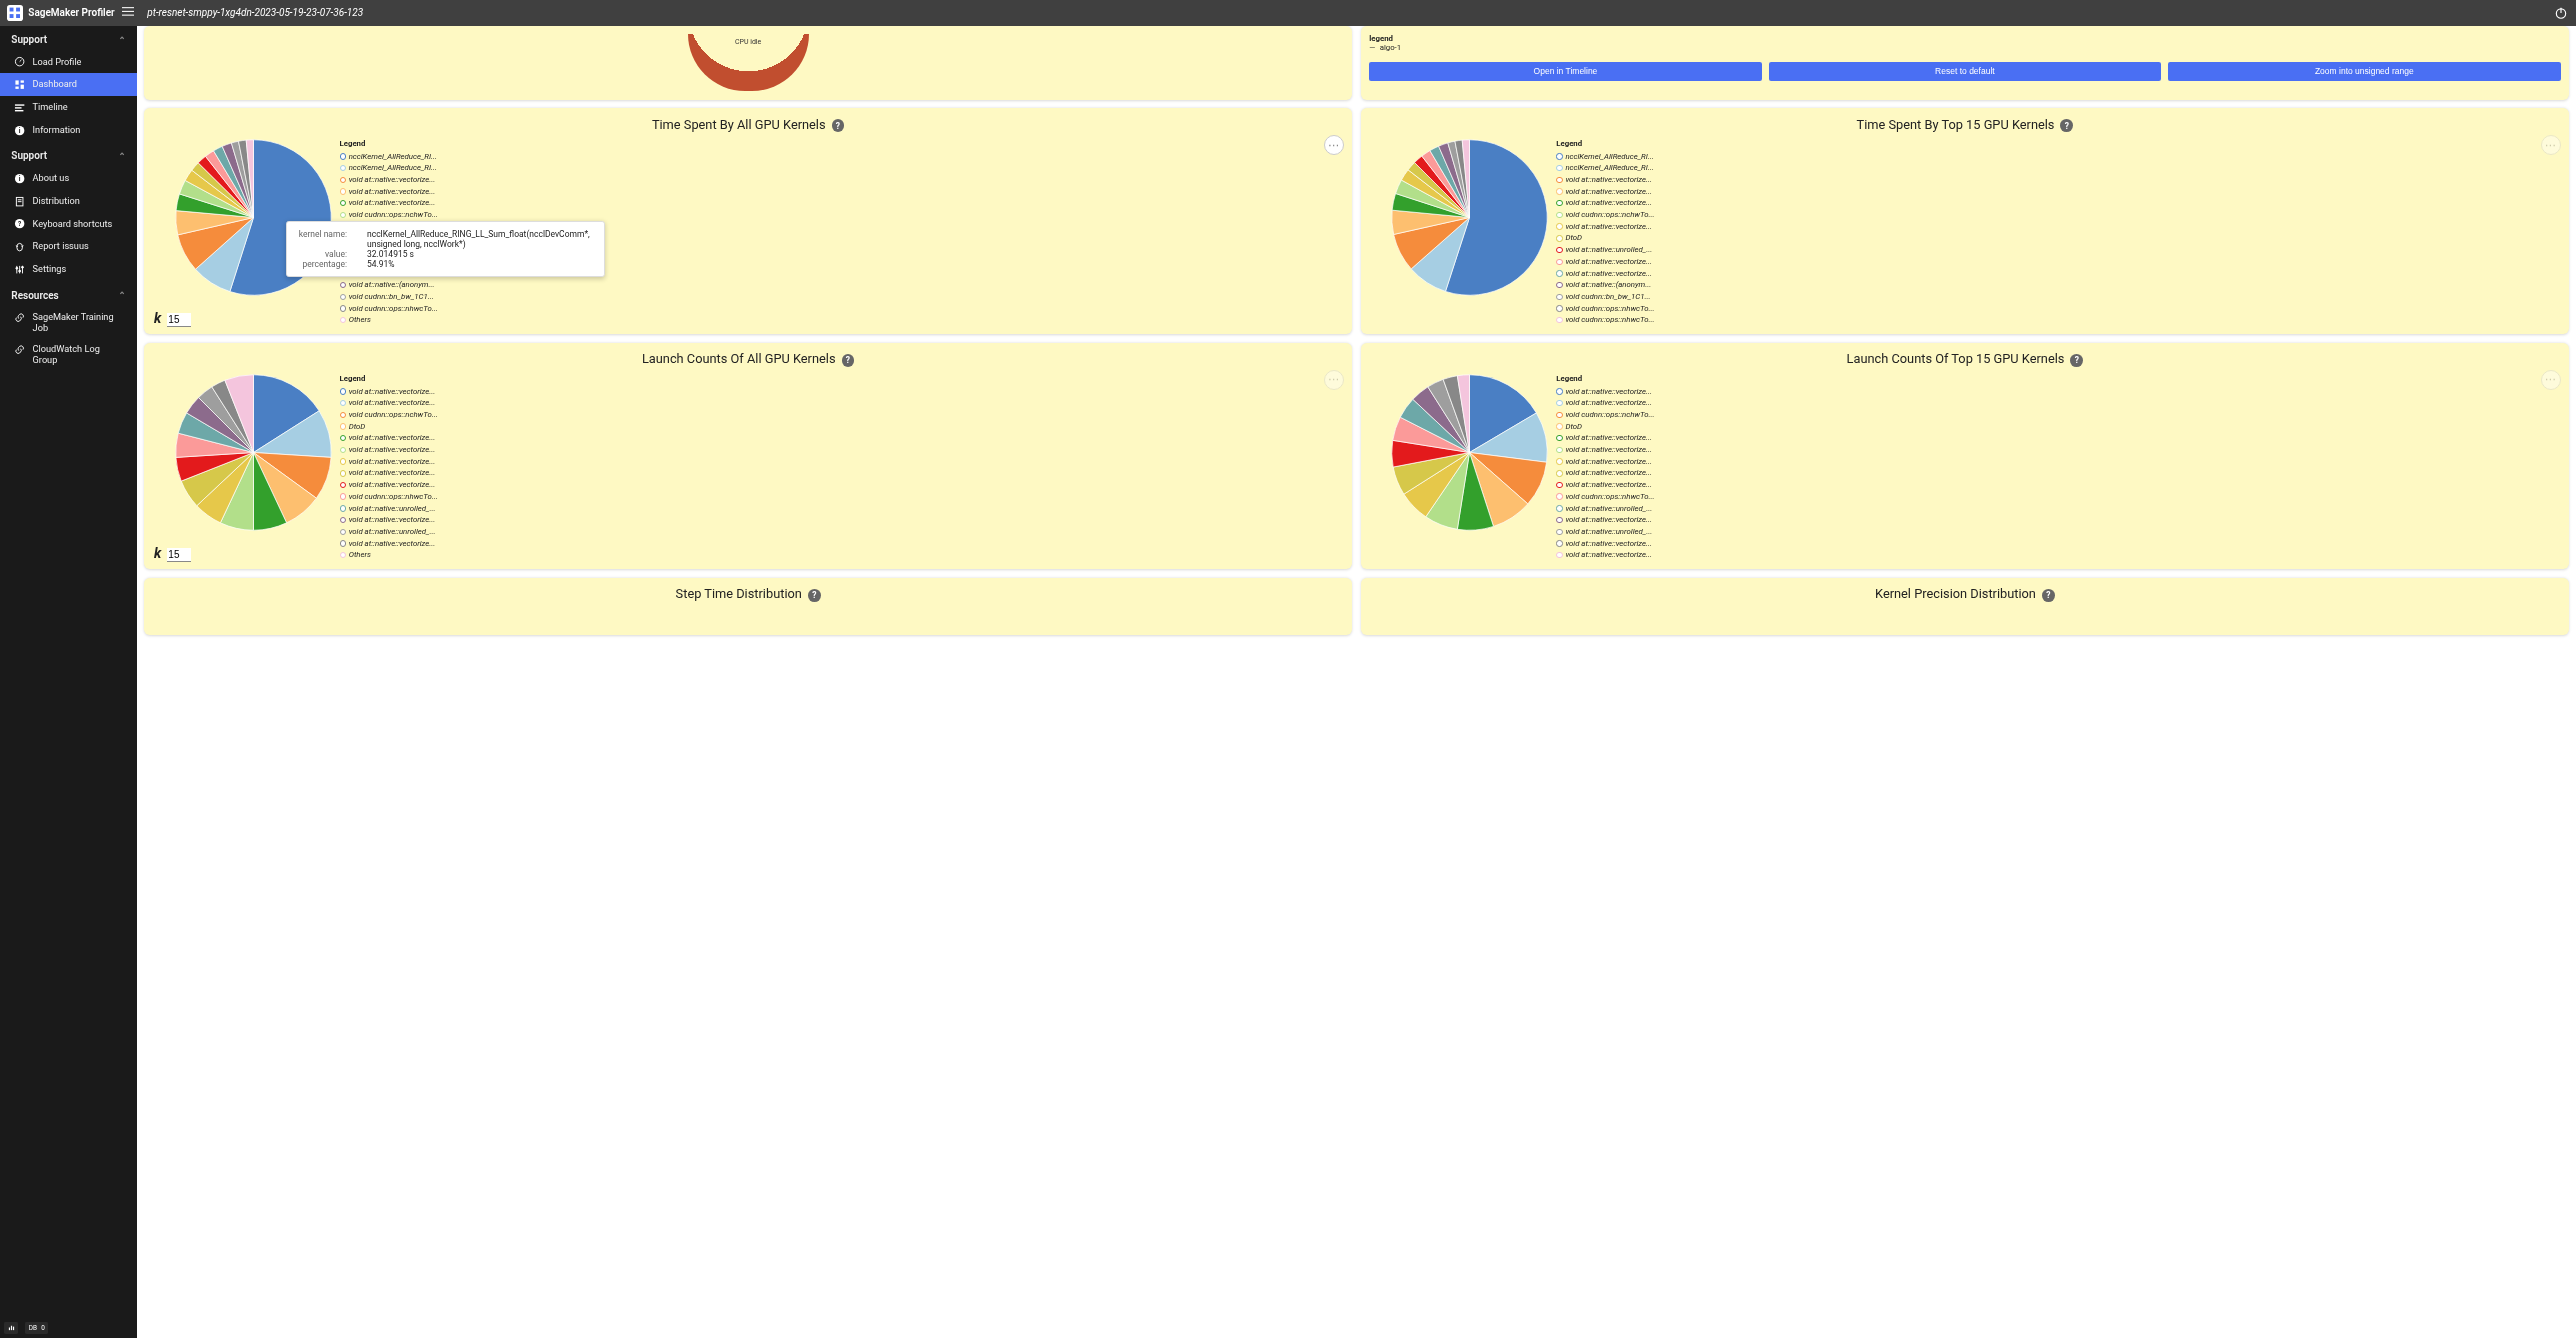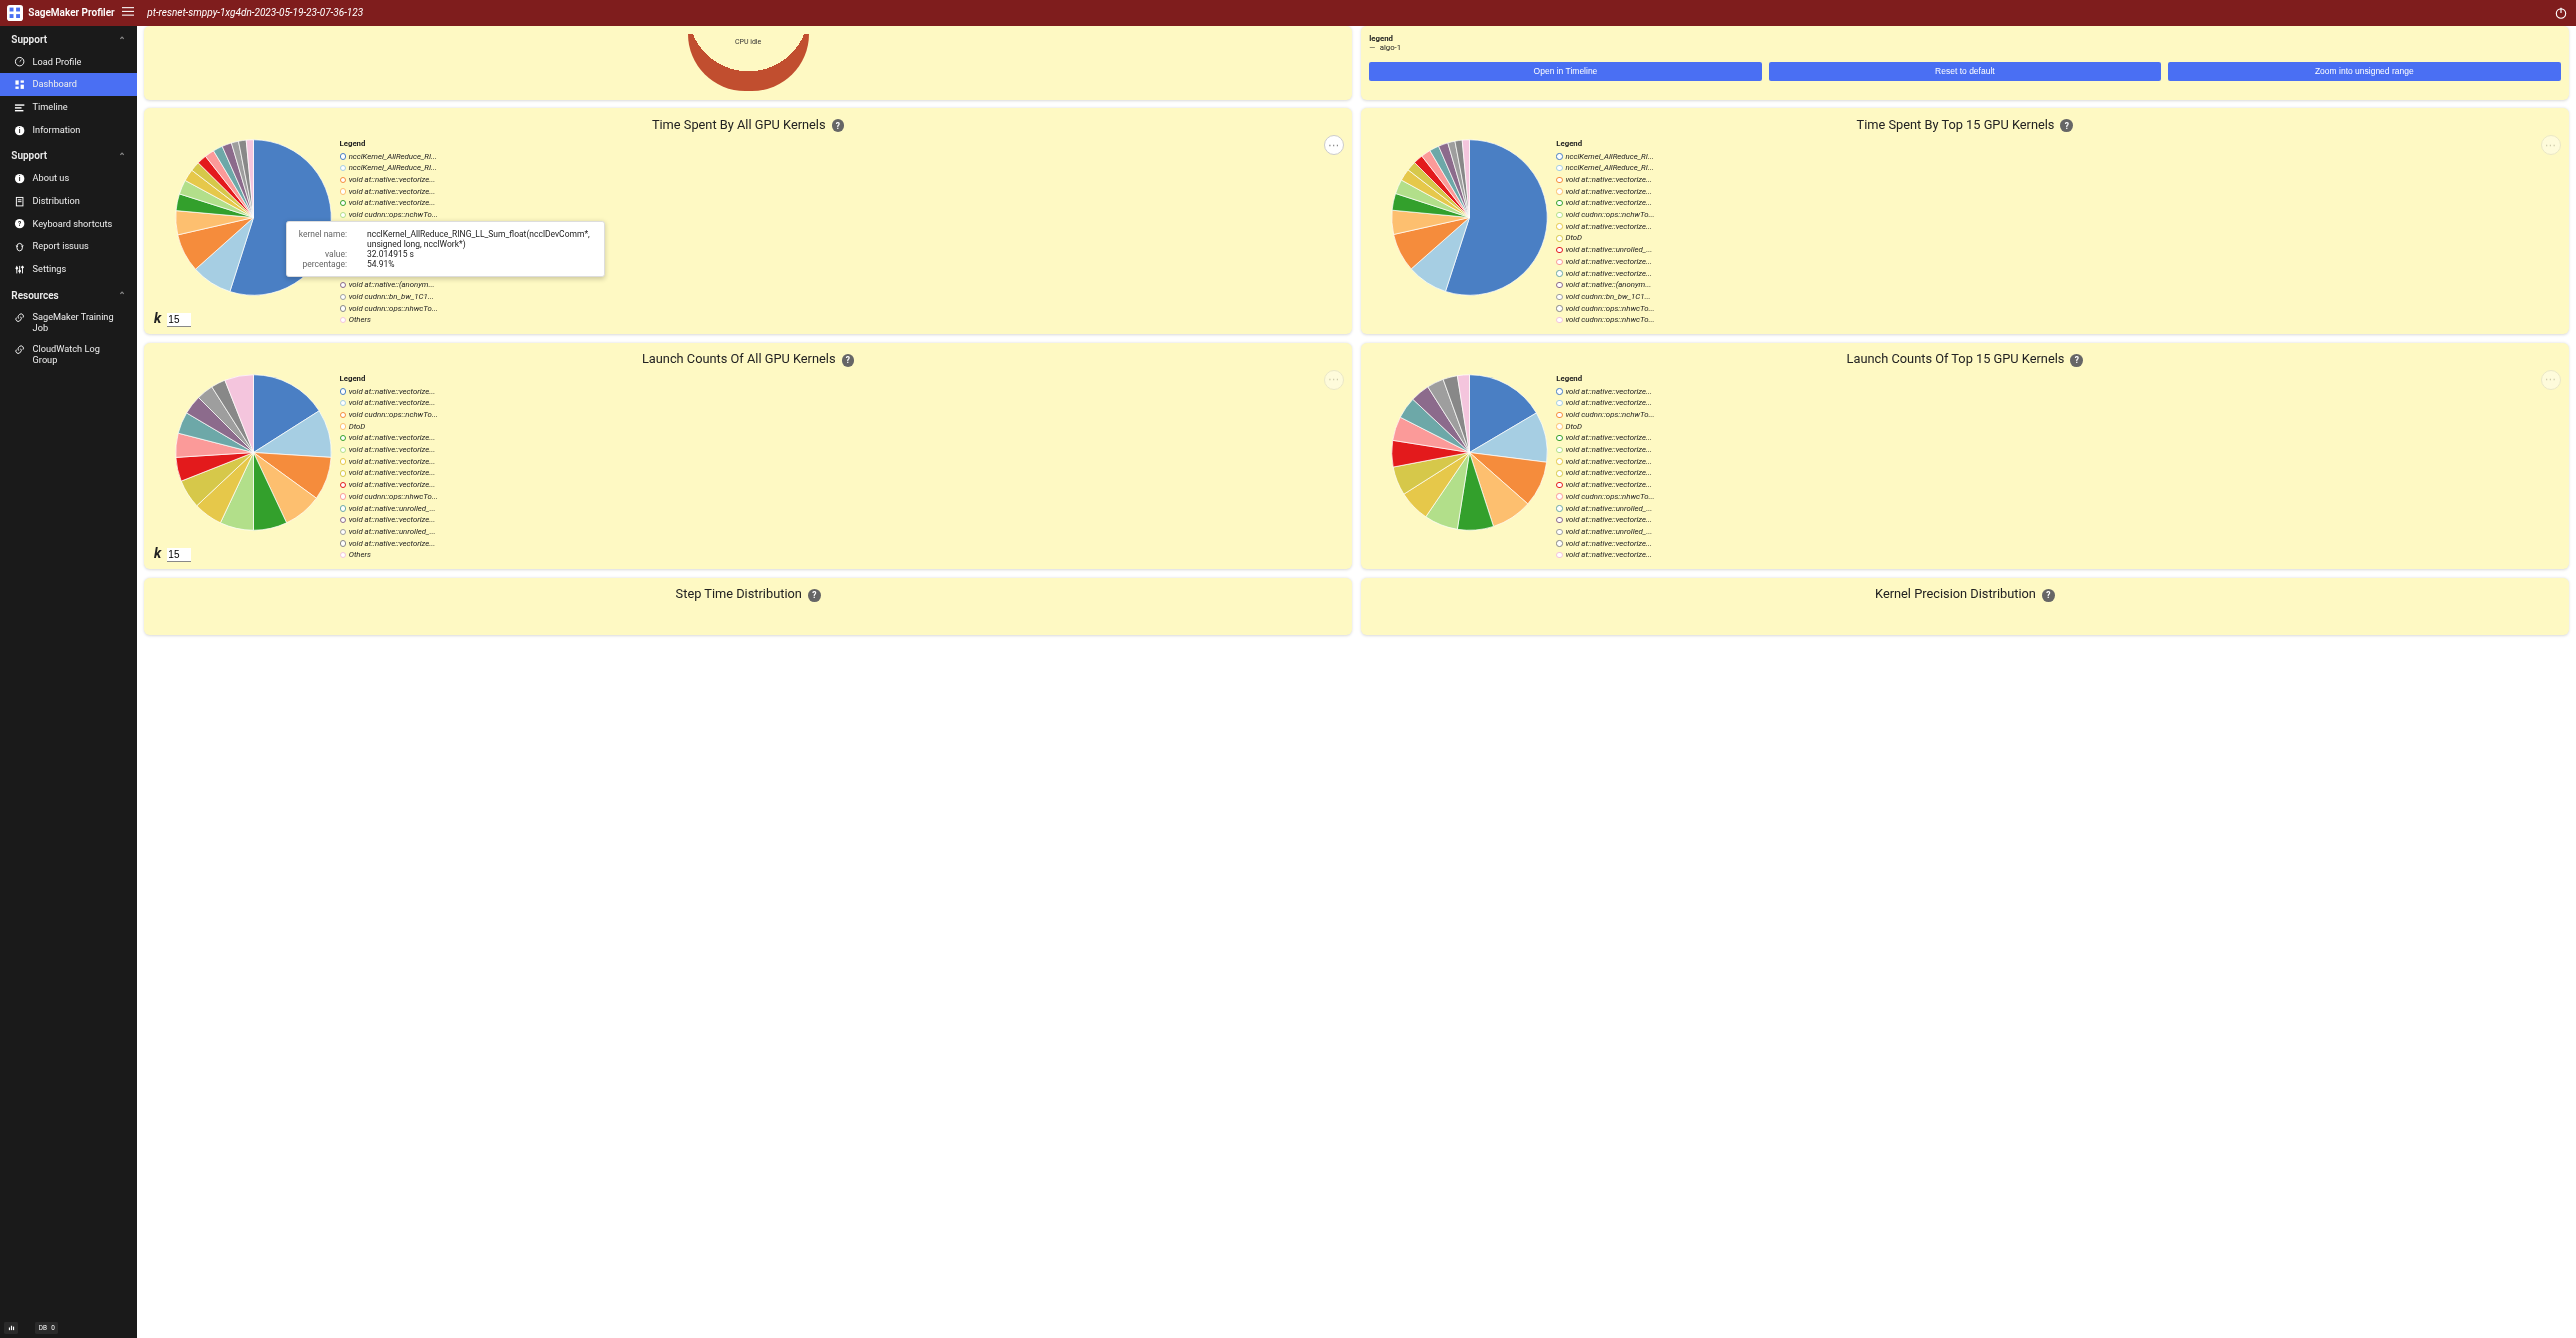--- a/index.html
+++ b/index.html
@@ -1,18 +1,18 @@
 <!DOCTYPE html>
 <html style="font-size:11.3px"><head>
 <meta charset="utf-8">
 <style>
 * { box-sizing: border-box; margin: 0; padding: 0; }
 body { font-family: -apple-system, BlinkMacSystemFont, "Segoe UI", Roboto, Arial, sans-serif; font-size: 9.2px; color: #222; background: #fff; }
 
-.topbar { background: #7f1d1d; color: #fff; height: 25.5px; display: flex; align-items: center; padding: 0 7px; position: relative; }
+.topbar { background: #404040; color: #fff; height: 25.5px; display: flex; align-items: center; padding: 0 7px; position: relative; }
 .topbar .brand { display: flex; align-items: center; gap: 5.7px; font-weight: 600; font-size: 10px; }
 .topbar .brand .logo { width: 15.6px; height: 15.6px; background: #fff; border-radius: 2.8px; display: flex; align-items: center; justify-content: center; color: #4a6ff3; font-size: 10px; font-weight: bold; }
 .topbar .menu-icon { margin-left: 7px; cursor: pointer; }
 .topbar .job-name { margin-left: 12.8px; font-size: 10px; line-height: 1.1; font-style: italic; }
 .topbar .power { position: absolute; right: 8.5px; top: 5.7px; cursor: pointer; }
 
 .layout { display: flex; height: calc(100vh - 25.5px); }
 .sidebar { width: 137px; background: #1a1a1a; color: #eee; overflow-y: auto; flex-shrink: 0; }
 .sidebar .section-header { display: flex; align-items: center; justify-content: space-between; padding: 8.5px 11.3px 5.7px; font-weight: 600; font-size: 10px; cursor: pointer; }
 .sidebar .nav-item { display: flex; gap: 7px; padding: 5px 12.8px; font-size: 9.2px; cursor: pointer; }
@@ -47,21 +47,21 @@
 .cpu-idle { width:121px; height:57px; background: radial-gradient(circle at 50% -40%, transparent 60%, #c14e2f 60%); border-radius: 0 0 64px 64px; position:relative; margin: 0 auto; }
 .cpu-idle .lbl { position:absolute; left:50%; top:4.3px; transform:translateX(-50%); font-size:7px; color:#333; }
 
 .legend-box { font-size:7.8px; }
 .legend-box .legend-title { font-weight:bold; }
 .legend-box .legend-line { display:flex; align-items:center; gap:4.3px; }
 .legend-box .legend-line::before { content:'—'; color:#333; }
 .btn-row { display:flex; gap:7px; margin-top:10px; }
 .btn { flex:1; background:#4a6ff3; color:#fff; border:none; border-radius:2.1px; padding:4.3px 5.7px; font-size:8.5px; cursor:pointer; text-align:center; }
 
-.footer-badges { position: fixed; left: 4.3px; bottom: 4.3px; display:flex; gap:17px;justify-content:center; }
+.footer-badges { position: fixed; left: 4.3px; bottom: 4.3px; display:flex; gap:7px;justify-content:center; }
 .footer-badges .badge { background:#2a2a2a; color:#fff; font-size:6.4px; padding:2.1px 3.5px; border-radius:1.4px; display:flex; align-items:center; gap:1.4px; }
 
 .chevron { font-size: 8.5px; color: #888; }
 </style>
 </head>
 <body>
 
 <div class="topbar">
   <div class="brand">
     <span class="logo">

